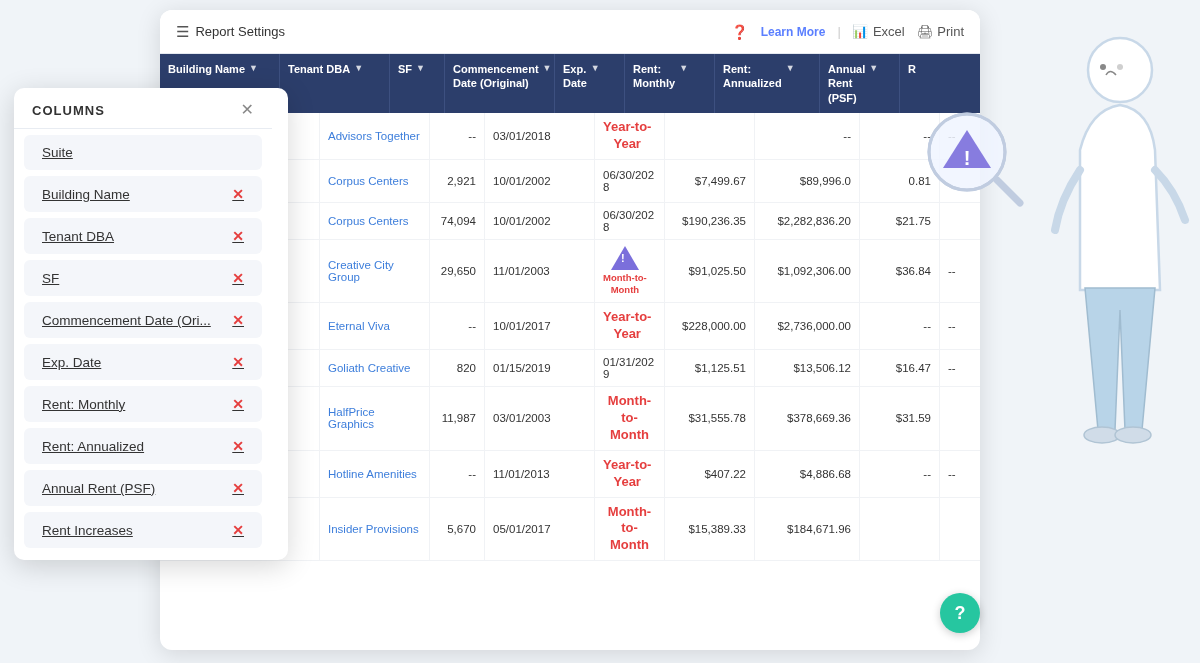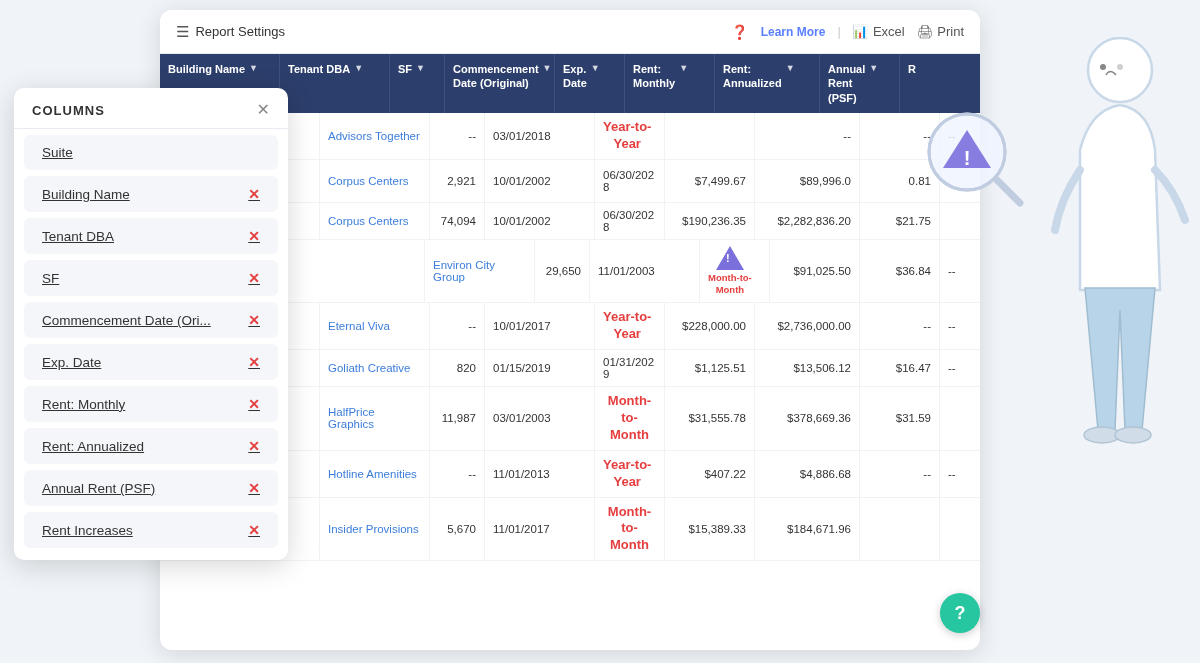--- a/index.html
+++ b/index.html
@@ -133,21 +133,21 @@
     
     .columns-panel {
       position: absolute;
       left: 14px;
       top: 88px;
       width: 274px;
       background: #fff;
       border-radius: 10px;
       box-shadow: 0 6px 28px rgba(0,0,0,0.16);
       z-index: 10;
-      padding: 0 0 12px 0;
+      padding: 0 16px 12px 0;
       overflow: hidden;
     }
     .columns-panel-header {
       display: flex;
       align-items: center;
       justify-content: space-between;
       padding: 14px 18px 10px 18px;
       border-bottom: 1px solid #e8ecf2;
     }
     .columns-title {
@@ -358,32 +358,33 @@
       <div class="td col-comm">10/01/2002</div>
       <div class="td col-exp">06/30/2028</div>
       <div class="td col-monthly td-right">$190,236.35</div>
       <div class="td col-annual td-right">$2,282,836.20</div>
       <div class="td col-psf td-right">$21.75</div>
       <div class="td col-ri"></div>
     </div>
 
     <div class="table-row">
       <div class="td col-building"></div>
-      <div class="td col-tenant td-link">Environ City Group</div>
+      <div class="td col-tenant td-link">Creative City Group</div>
       <div class="td col-sf td-right">29,650</div>
       <div class="td col-comm">11/01/2003</div>
       <div class="td col-exp">
         <span style="display:flex;flex-direction:column;align-items:center;gap:2px;">
           <span style="display:inline-block;width:0;height:0;border-left:14px solid transparent;border-right:14px solid transparent;border-bottom:24px solid #7b6fdb;position:relative;">
             <span style="position:absolute;top:6px;left:-4px;color:white;font-size:11px;font-weight:900;">!</span>
           </span>
           <span class="td-red" style="font-size:9.5px;">Month-to-<br>Month</span>
         </span>
       </div>
       <div class="td col-monthly td-right">$91,025.50</div>
+      <div class="td col-annual td-right">$1,092,306.00</div>
       <div class="td col-psf td-right">$36.84</div>
       <div class="td col-ri">--</div>
     </div>
 
     <div class="table-row">
       <div class="td col-building"></div>
       <div class="td col-tenant td-link">Eternal Viva</div>
       <div class="td col-sf td-right">--</div>
       <div class="td col-comm">10/01/2017</div>
       <div class="td col-exp">
@@ -432,21 +433,21 @@
       <div class="td col-monthly td-right">$407.22</div>
       <div class="td col-annual td-right">$4,886.68</div>
       <div class="td col-psf td-right">--</div>
       <div class="td col-ri">--</div>
     </div>
 
     <div class="table-row">
       <div class="td col-building"></div>
       <div class="td col-tenant td-link">Insider Provisions</div>
       <div class="td col-sf td-right">5,670</div>
-      <div class="td col-comm">11/01/2017</div>
+      <div class="td col-comm">05/01/2017</div>
       <div class="td col-exp">
         <span class="td-red">Month-to-<br>Month</span>
       </div>
       <div class="td col-monthly td-right">$15,389.33</div>
       <div class="td col-annual td-right">$184,671.96</div>
       <div class="td col-psf td-right"></div>
       <div class="td col-ri"></div>
     </div>
   </div>
 </div>

